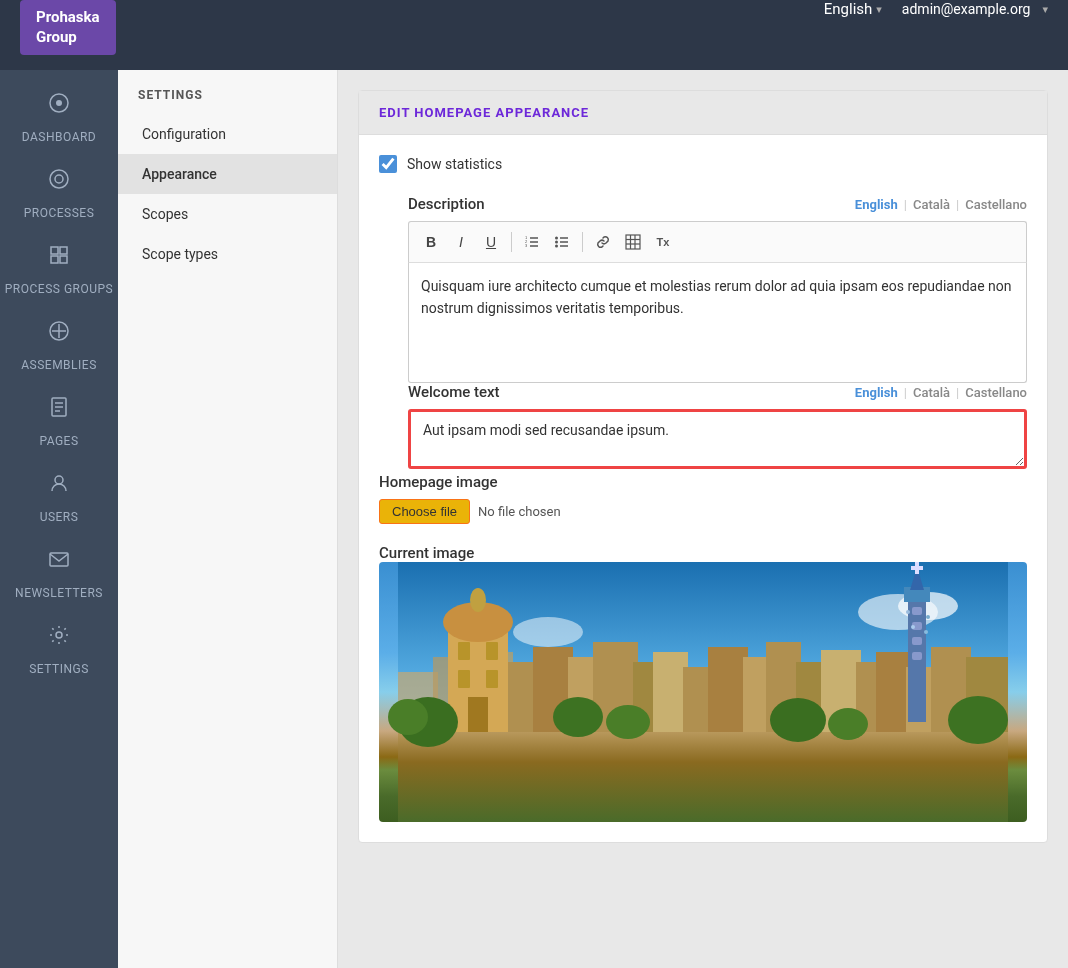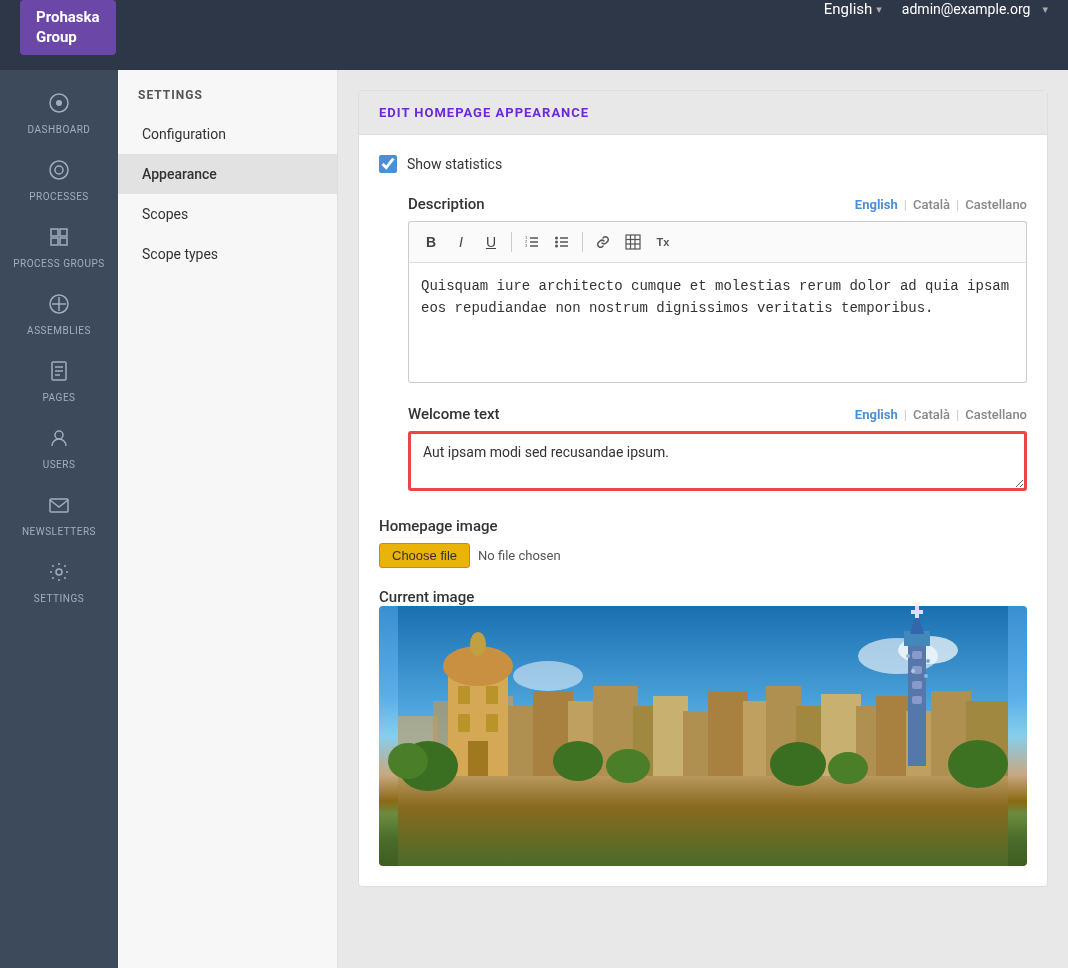--- a/index.html
+++ b/index.html
@@ -65,25 +65,25 @@
       padding-top: 10px;
       flex-shrink: 0;
     }
     .sidebar-item {
       display: flex;
       flex-direction: column;
       align-items: center;
       width: 100%;
       padding: 12px 0;
       color: #a0aec0;
-      font-size: 10px;
+      font-size: 12px;
       text-transform: uppercase;
       letter-spacing: 0.5px;
       cursor: pointer;
-      gap: 5px;
+      gap: 11px;
     }
     .sidebar-item .icon { font-size: 20px; }
 
     
     .settings-panel {
       width: 220px;
       background: #f7f7f7;
       border-right: 1px solid #ddd;
       padding: 0;
       flex-shrink: 0;
@@ -147,21 +147,20 @@
       accent-color: #4a90d9;
       cursor: pointer;
     }
     .checkbox-label {
       font-size: 14px;
       color: #333;
     }
 
     
     .field-section {
-      margin-bottom: 22px;
       padding-left: 29px;
     }
     .field-header {
       display: flex;
       justify-content: space-between;
       align-items: center;
       margin-bottom: 8px;
     }
     .field-label {
       font-size: 15px;
@@ -212,21 +211,20 @@
     .editor-content {
       border: 1px solid #ccc;
       border-top: none;
       border-radius: 0 0 3px 3px;
       padding: 12px;
       min-height: 120px;
       font-size: 14px;
       color: #333;
       background: #fff;
       line-height: 1.6;
-      font-family: Liberation Mono, monospace;
     }
 
     
     .welcome-textarea {
       width: 100%;
       border: 3px solid #ef4444;
       border-radius: 3px;
       padding: 10px 12px;
       font-size: 14px;
       color: #333;

